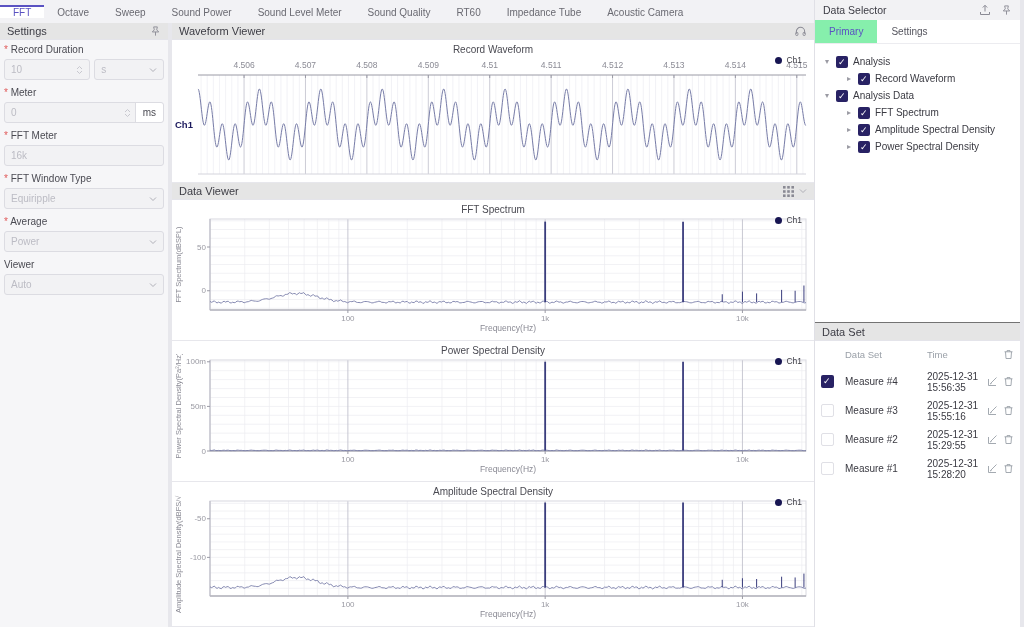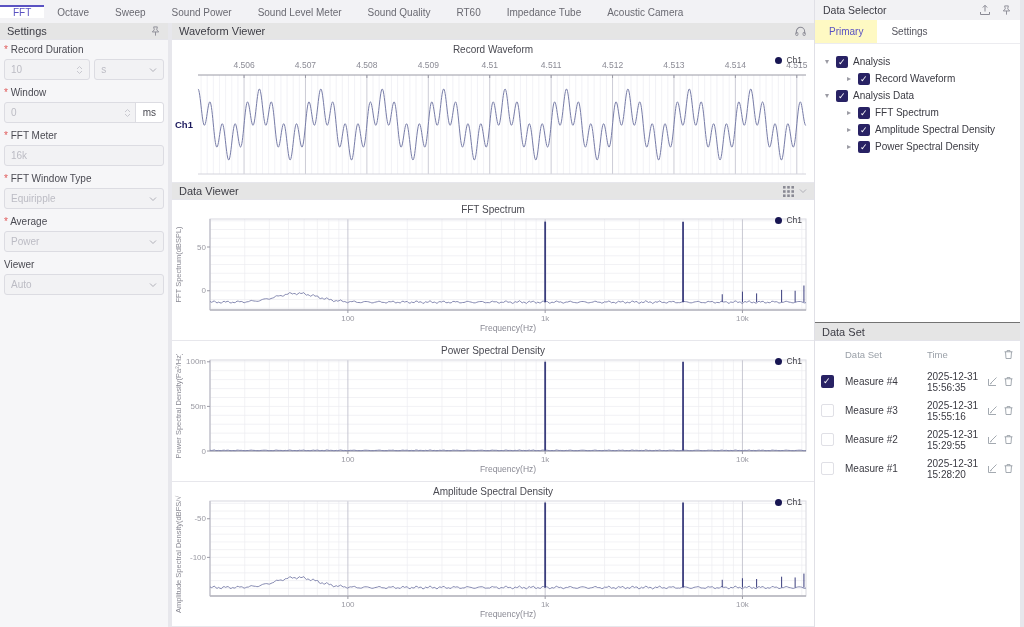--- a/index.html
+++ b/index.html
@@ -37,21 +37,21 @@
   .chart-title{height:13px;text-align:center;font-size:10px;color:#4a4a52;padding-top:4px}
   .legend{position:absolute;top:15px;right:12px;display:flex;align-items:center;gap:4px;font-size:8.5px;color:#3c3c44}
   .legend .dot{width:7px;height:7px;border-radius:50%;background:#171552}
 
   
   .right{width:206px;background:#fff;border-left:1px solid #e0e0e6;display:flex;flex-direction:column;flex:none}
   .ds-header{height:20px;background:#f2f2f4;display:flex;align-items:center;padding:0 8px;font-size:10.5px;color:#3c3c44;gap:10px;flex:none}
   .ds-header .spacer{flex:1}
   .ds-tabs{display:flex;border-bottom:1px solid #ececf0;background:#fff;flex:none}
   .ds-tab{padding:6px 14px;font-size:10px;color:#55555e}
-  .ds-tab.active{background:#fef9c3;color:#5a52c2}
+  .ds-tab.active{background:#86efac;color:#5a52c2}
   .tree{padding:9px 8px;flex:1;overflow:hidden}
   .tree-row{display:flex;align-items:center;height:17px;gap:5px;font-size:10px;color:#3a3a42}
   .tree-row.lvl1{padding-left:22px}
   .caret{color:#9a9aa3;font-size:8px;width:8px;text-align:center}
   .caret-down::before{content:"▾"}
   .caret-right::before{content:"▸"}
   .cb{width:12px;height:12px;border-radius:2px;background:#282264;position:relative;flex:none}
   .cb::after{content:"✓";color:#fff;font-size:9px;position:absolute;left:2px;top:0px;line-height:12px}
   .cb.un{background:#fff;border:1px solid #e0e0e6}
   .cb.un::after{content:""}
@@ -110,21 +110,21 @@
               <span class="grow">s</span>
               <span class="icon">
                 <svg width="8" height="6" viewBox="0 0 8 6">
                     <path d="M1 1.5l3 3 3-3" fill="none" stroke="#b0b0b8" stroke-width="1"></path>
                   </svg>
               </span>
             </div>
           </div>
         </div>
         <div class="field">
-          <span class="flabel req">Window</span>
+          <span class="flabel req">Meter</span>
           <div class="ctl">
             <input class="grow" disabled="" value="0" style="">
             <span class="icon" style="margin-right:4px">
               <svg width="7" height="10" viewBox="0 0 7 10">
                   <path d="M1 4l2.5-2.5L6 4 M1 6l2.5 2.5L6 6" fill="none" stroke="#c8c8cf" stroke-width="1"></path>
                 </svg>
             </span>
             <span class="suffix">ms</span>
           </div>
         </div>

